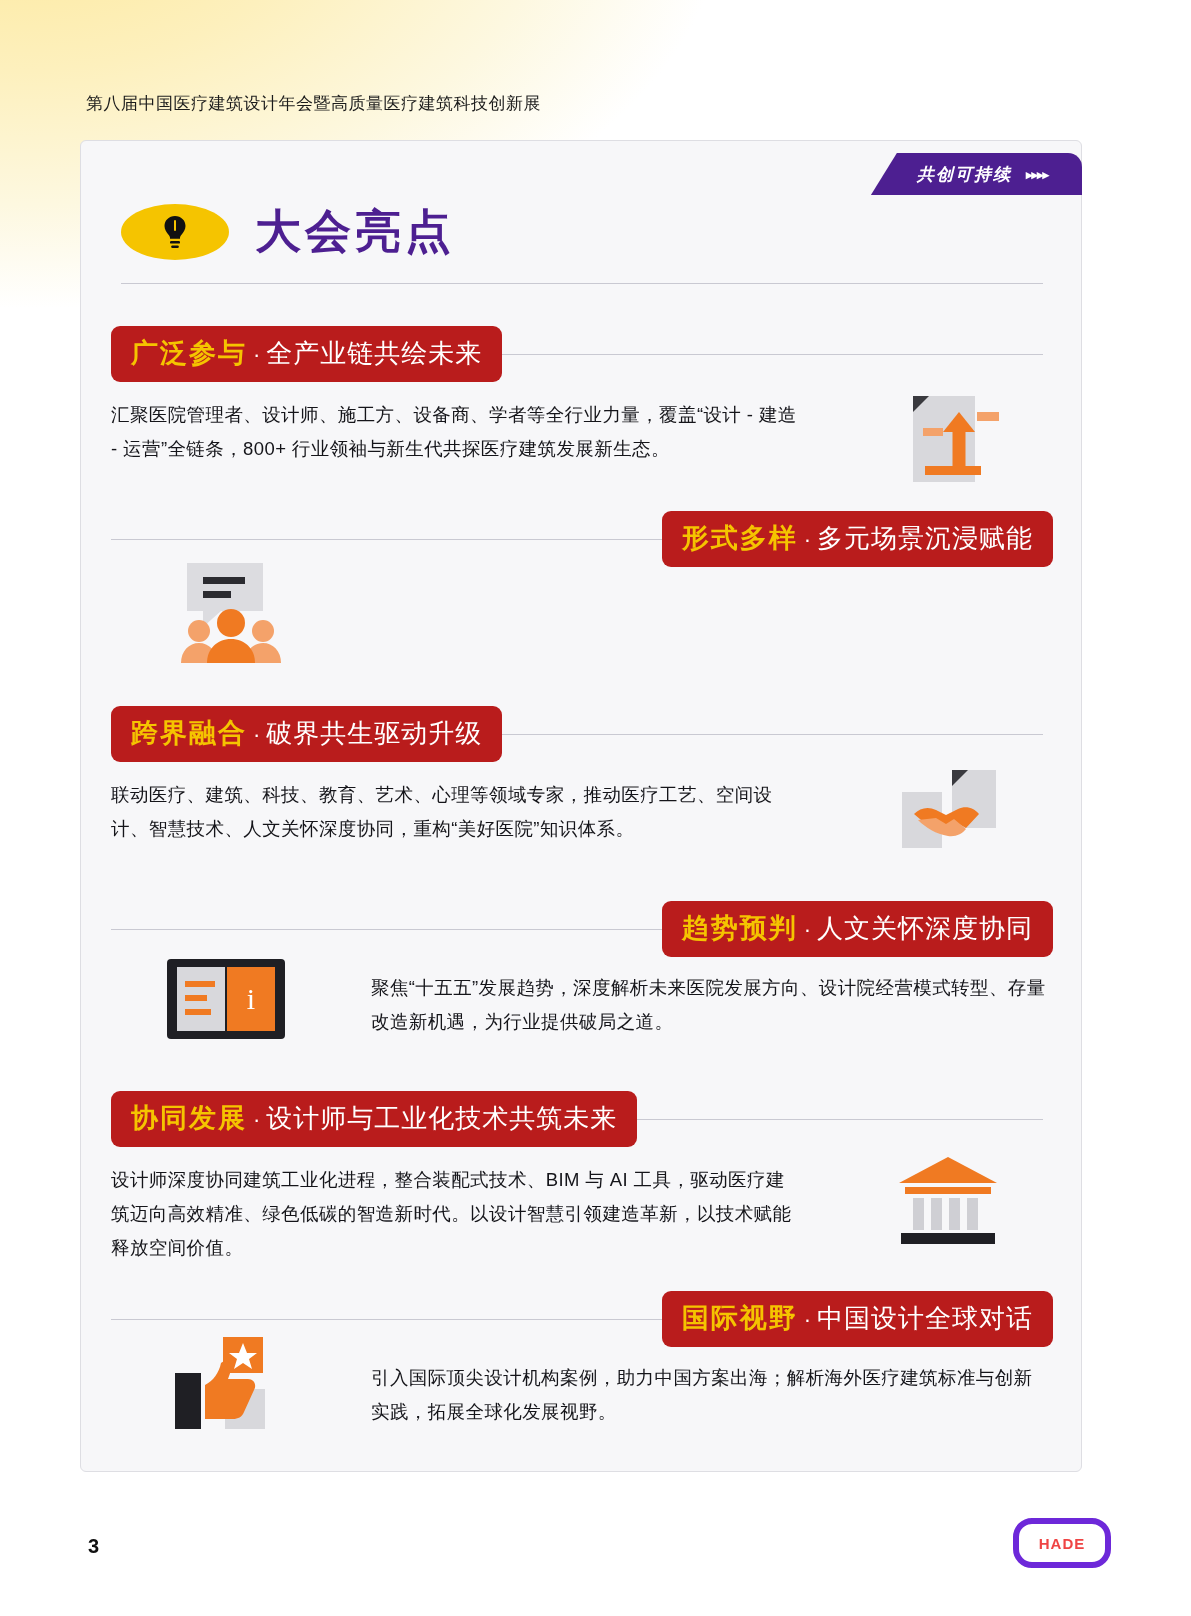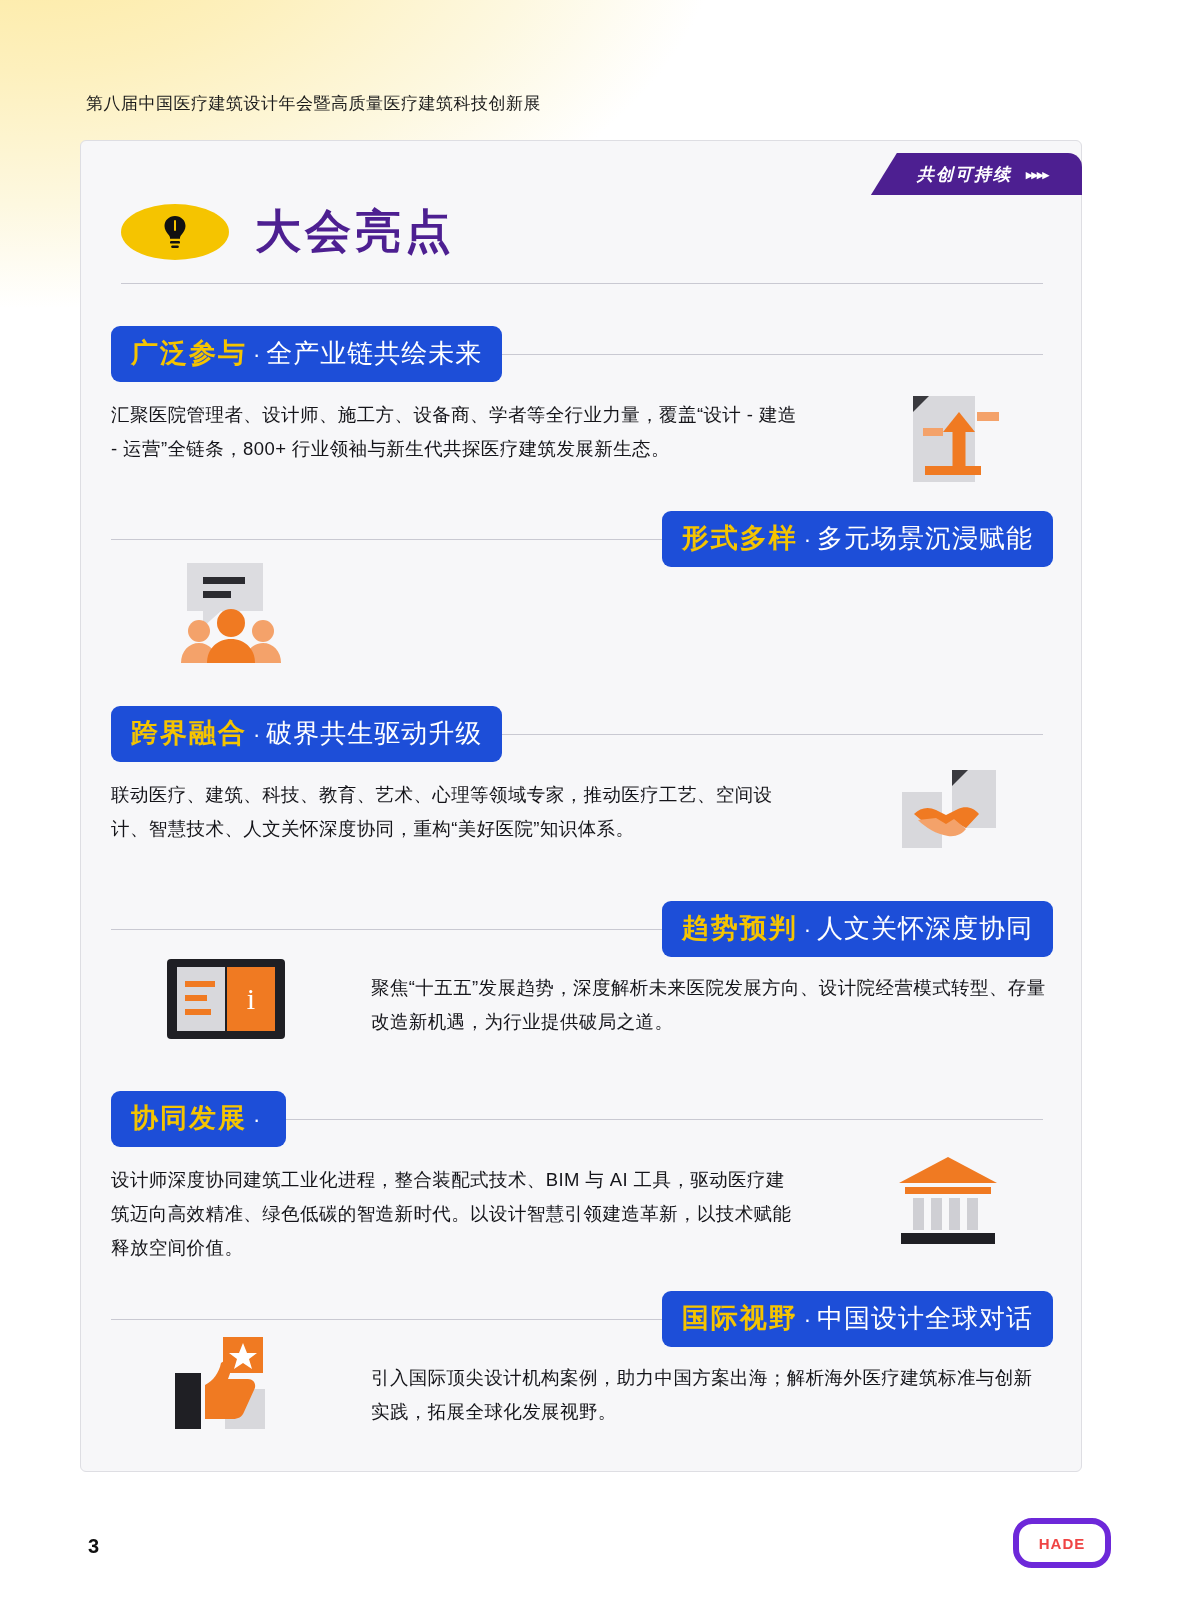--- a/index.html
+++ b/index.html
@@ -98,21 +98,21 @@
     height: 1px;
     background: #c9c9d2;
   }
 
   
   .section { position: absolute; left: 0; right: 0; }
   .tagwrap { position: absolute; display: flex; align-items: center; }
   .tagwrap.left { left: 30px; }
   .tagwrap.right { right: 28px; flex-direction: row-reverse; }
   .tag {
-    background: #1d4ed8;
+    background: #b91c1c;
     border-radius: 9px;
     padding: 9px 20px 11px 20px;
     display: flex;
     align-items: baseline;
     white-space: nowrap;
   }
   .tag .k {
     color: #f5c400;
     font-size: 27px;
     font-weight: bold;
@@ -287,20 +287,21 @@
           <text x="90" y="58" font-family="Liberation Serif, serif" font-size="30" fill="#ffffff" text-anchor="middle">i</text>
         </svg>
       </div>
     </div>
 
     <div class="section" style="top:950px;height:185px;">
       <div class="tagwrap left" style="top:0;right:38px;left:30px;">
         <div class="tag">
           <span class="k">协同发展</span>
           <span class="dot">·</span>
+          <span class="s">设计师与工业化技术共筑未来</span>
         </div>
         <div class="tag-rule"></div>
       </div>
       <div class="body-text" style="left:30px;top:72px;width:690px;">设计师深度协同建筑工业化进程，整合装配式技术、BIM 与 AI 工具，驱动医疗建筑迈向高效精准、绿色低碳的智造新时代。以设计智慧引领建造革新，以技术赋能释放空间价值。</div>
       <div class="art" style="right:78px;top:62px;">
         <svg width="110" height="95" viewBox="0 0 110 95" aria-hidden="true">
           <polygon points="55,4 104,30 6,30" fill="#f07a22"></polygon>
           <rect x="12" y="34" width="86" height="7" fill="#f07a22"></rect>
           <rect x="20" y="45" width="11" height="32" fill="#cfcfd4"></rect>
           <rect x="38" y="45" width="11" height="32" fill="#cfcfd4"></rect>

